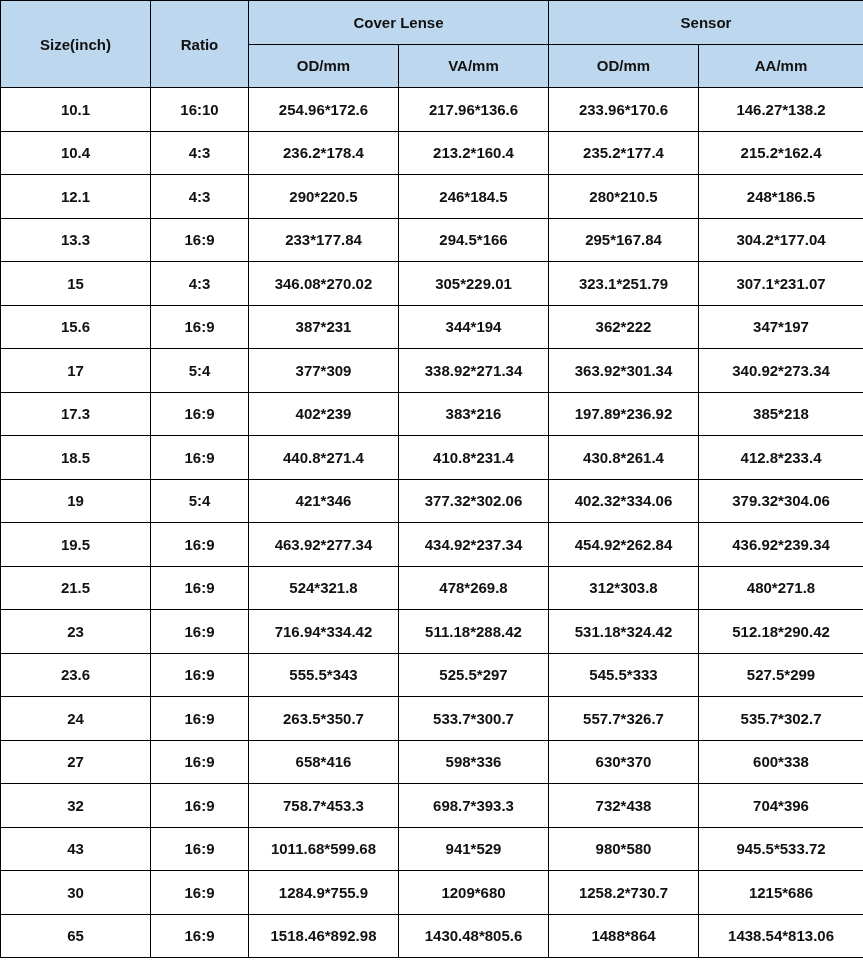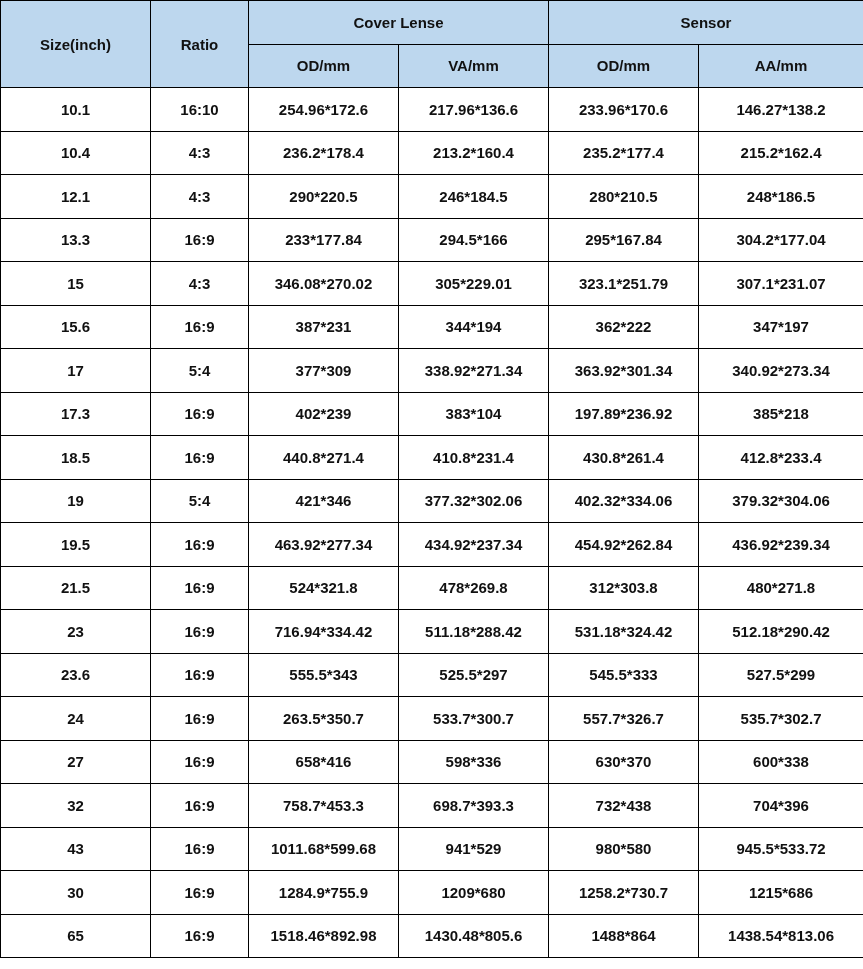--- a/index.html
+++ b/index.html
@@ -106,21 +106,21 @@
         <td>5:4</td>
         <td>377*309</td>
         <td>338.92*271.34</td>
         <td>363.92*301.34</td>
         <td>340.92*273.34</td>
       </tr>
       <tr>
         <td>17.3</td>
         <td>16:9</td>
         <td>402*239</td>
-        <td>383*104</td>
+        <td>383*216</td>
         <td>197.89*236.92</td>
         <td>385*218</td>
       </tr>
       <tr>
         <td>18.5</td>
         <td>16:9</td>
         <td>440.8*271.4</td>
         <td>410.8*231.4</td>
         <td>430.8*261.4</td>
         <td>412.8*233.4</td>

